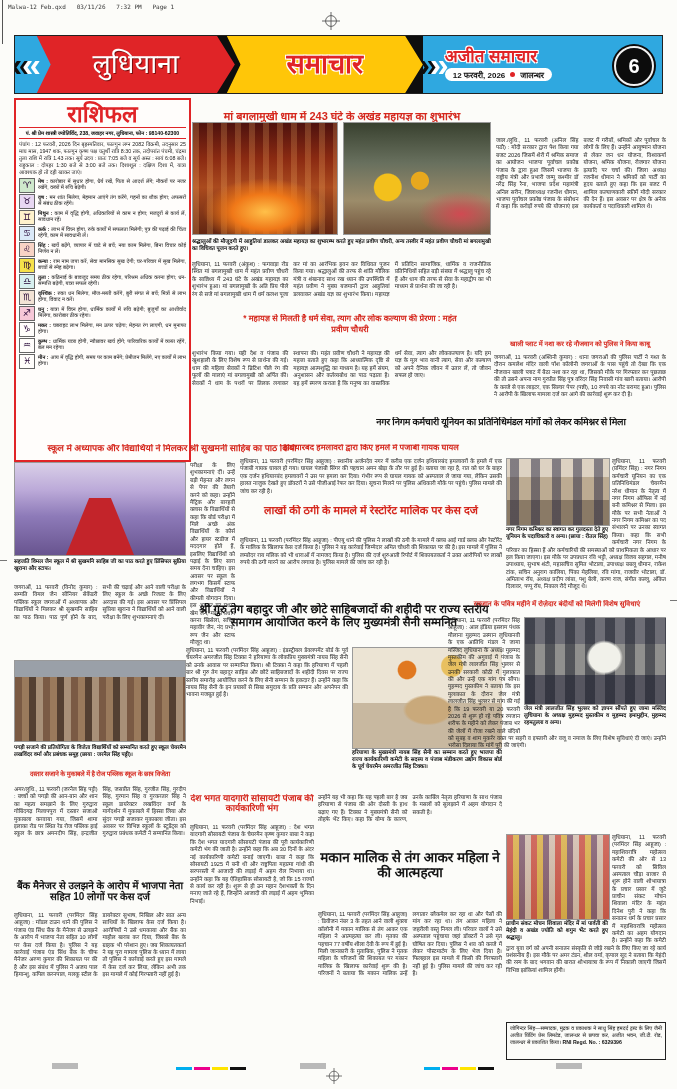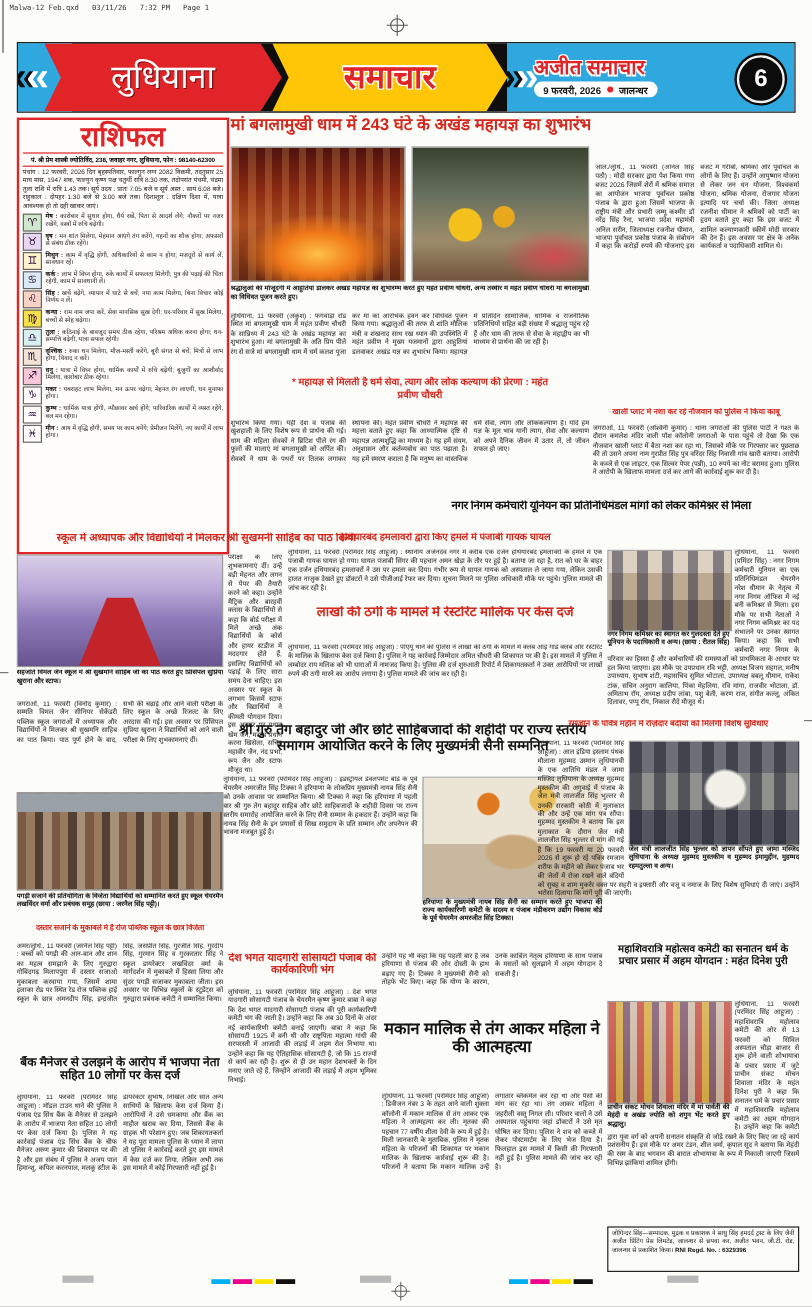--- a/index.html
+++ b/index.html
@@ -113,21 +113,21 @@
   <div class="abs masthead" style="left:14px;top:35px;width:649px;height:59px">
     <span class="chev c-black">«</span>
     <span class="chev c-white">«</span>
     <div class="mh-red">लुधियाना</div>
     <div class="mh-yellow">समाचार</div>
     <span class="chev c-black">»</span>
     <span class="chev c-white">»</span>
     <div class="mh-brand">
       <div class="brand-name">अजीत समाचार</div>
       <div class="date-pill">
-        <span>9 फरवरी, 2026</span>
+        <span>12 फरवरी, 2026</span>
         <span class="date-dot"></span>
         <span>जालन्धर</span>
       </div>
     </div>
     <div class="page-circle">
       <span>6</span>
     </div>
   </div>
 
   <div class="abs horo" style="left:14px;top:98px;width:177px;height:364px">
@@ -177,21 +177,21 @@
     <div class="z">
         <div class="z-icon">♒</div>
         <div class="z-text"><span class="z-name">कुम्भ :</span><span>धार्मिक यात्रा होगी, न्यौछावर खर्च होंगे; पारिवारिक कार्यों में व्यस्त रहेंगे, बल मन रहेगा।</span></div>
       </div>
     <div class="z">
         <div class="z-icon">♓</div>
         <div class="z-text"><span class="z-name">मीन :</span><span>आय में वृद्धि होगी, समय पर काम बनेंगे; प्रेमीजन मिलेंगे, नए कार्यों में लाभ होगा।</span></div>
       </div>
   </div>
 
-  <div class="abs h-red" style="left:192px;top:96px;width:300px;height:24px;font-size:14px;white-space:nowrap">मां बगलामुखी धाम में 243 घंटे के अखंड महायज्ञ का शुभारंभ</div>
+  <div class="abs h-red" style="left:192px;top:111px;width:300px;height:24px;font-size:11px;white-space:nowrap">मां बगलामुखी धाम में 243 घंटे के अखंड महायज्ञ का शुभारंभ</div>
   <div class="abs photo ph-havan" style="left:192px;top:122px;width:146px;height:113px"></div>
   <div class="abs photo ph-pooja" style="left:343px;top:122px;width:148px;height:113px"></div>
   <div class="abs caption" style="left:192px;top:238px;width:299px;height:22px">श्रद्धालुओं की मौजूदगी में आहुतियां डालकर अखंड महायज्ञ का शुभारम्भ करते हुए महंत प्रवीण चौधरी, अन्य तस्वीर में महंत प्रवीण चौधरी मां बगलामुखी का विधिवत पूजन करते हुए।</div>
   <div class="abs body-text cols-3" style="left:192px;top:261px;width:299px;height:52px">लुधियाना, 11 फरवरी (अंकुश) : फगवाड़ा रोड स्थित मां बगलामुखी धाम में महंत प्रवीण चौधरी के सान्निध्य में 243 घंटे के अखंड महायज्ञ का शुभारंभ हुआ। मां बगलामुखी के अति प्रिय पीले रंग से सजे मां बगलामुखी धाम में धर्म कलश पूजा कर मां का आरंभिक हवन कर विधिवत पूजन किया गया। श्रद्धालुओं की तरफ से शांति मौलिक मंत्री व शंखनाद साथ रख ध्यान की उपस्थिति में महंत प्रवीण ने मुख्य यजमानों द्वारा आहुतियां डलवाकर अखंड यज्ञ का शुभारंभ किया। महायज्ञ में प्रतिदिन सामाजिक, धार्मिक व राजनीतिक प्रतिनिधियों सहित बड़ी संख्या में श्रद्धालु पहुंच रहे हैं और धाम की तरफ से सेवा के महाद्वीप का भी माध्यम से प्रार्थना की जा रही है।</div>
   <div class="abs subhead-red" style="left:240px;top:314px;width:220px;height:34px">* महायज्ञ से मिलती है धर्म सेवा, त्याग और लोक कल्याण की प्रेरणा : महंत प्रवीण चौधरी</div>
   <div class="abs body-text cols-3" style="left:192px;top:350px;width:299px;height:76px">शुभारंभ किया गया। यही देश व पंजाब की खुशहाली के लिए विशेष रूप से प्रार्थना की गई। धाम की महिला सेवकों ने ब्रिटिश पीले रंग की फूलों की मालाएं मां बगलामुखी को अर्पित कीं। सेवकों ने धाम के पथरों पर तिलक लगाकर स्थापना की। महंत प्रवीण चौधरी ने महायज्ञ की महत्ता बताते हुए कहा कि आध्यात्मिक दृष्टि से महायज्ञ आत्मशुद्धि का माध्यम है। यह हमें संयम, अनुशासन और कर्तव्यबोध का पाठ पढ़ाता है। यह हमें स्मरण कराता है कि मनुष्य का वास्तविक धर्म सेवा, त्याग और लोककल्याण है। यदि हम यज्ञ के मूल भाव यानी त्याग, सेवा और कल्याण को अपने दैनिक जीवन में उतार लें, तो जीवन सफल हो जाए।</div>
 
   <div class="abs body-text cols-2" style="left:496px;top:137px;width:170px;height:200px">जाल./लुधि., 11 फरवरी (अनिल सिंह पठौ) : मोदी सरकार द्वारा पेश किया गया बजट 2026 जिसमें शेरों में श्रमिक समाज का आयोजन भाजपा पूर्वांचल प्रकोष्ठ पंजाब के द्वारा हुआ जिसमें भाजपा के राष्ट्रीय मंत्री और प्रभारी जम्मू कश्मीर डॉ नरेंद्र सिंह रैना, भाजपा प्रदेश महामंत्री अनिल सरीन, जिलाध्यक्ष रजनीश धीमान, भाजपा पूर्वांचल प्रकोष्ठ पंजाब के संबोधन में कहा कि करोड़ों रुपये की योजनाएं इस बजट में गरीबों, श्रमिकों और पूर्वांचल के लोगों के लिए हैं। उन्होंने आयुष्मान योजना से लेकर जन धन योजना, विश्वकर्मा योजना, श्रमिक योजना, रोजगार योजना इत्यादि पर चर्चा की। जिला अध्यक्ष रजनीश धीमान ने श्रमिकों को पार्टी का हृदय बताते हुए कहा कि इस बजट में शामिल कल्याणकारी स्कीमें मोदी सरकार की देन हैं। इस अवसर पर क्षेत्र के अनेक कार्यकर्ता व पदाधिकारी शामिल थे।</div>
 
   <div class="abs h-red" style="left:494px;top:340px;width:172px;height:13px;font-size:6.6px;white-space:nowrap">खाली प्लाट में नशा कर रहे नौजवान को पुलिस ने किया काबू</div>
@@ -246,21 +246,20 @@
 
   <div class="abs h-black" style="left:14px;top:880px;width:172px;height:30px;font-size:10px">बैंक मैनेजर से उलझने के आरोप में भाजपा नेता सहित 10 लोगों पर केस दर्ज</div>
   <div class="abs body-text cols-2" style="left:14px;top:912px;width:172px;height:146px">लुधियाना, 11 फरवरी (परमिंदर सिंह आहूजा) : मॉडल टाउन थाने की पुलिस ने पंजाब एंड सिंध बैंक के मैनेजर से उलझने के आरोप में भाजपा नेता सहित 10 लोगों पर केस दर्ज किया है। पुलिस ने यह कार्रवाई पंजाब एंड सिंध बैंक के चीफ मैनेजर अरुण कुमार की शिकायत पर की है और इस संबंध में पुलिस ने अजय पाल हिमान्शु, कपिल करनपाल, मलकू स्टील के डायरेक्टर सुभाष, निखिल और सात अन्य साथियों के खिलाफ केस दर्ज किया है। आरोपियों ने उसे धमकाया और बैंक का माहौल खराब कर दिया, जिससे बैंक के ग्राहक भी परेशान हुए। जब शिकायतकर्ता ने यह पूरा मामला पुलिस के ध्यान में लाया तो पुलिस ने कार्रवाई करते हुए इस मामले में केस दर्ज कर लिया, लेकिन अभी तक इस मामले में कोई गिरफ्तारी नहीं हुई है।</div>
 
   <div class="abs h-red" style="left:190px;top:794px;width:124px;height:28px;font-size:9px">देश भगत यादगारी सोसायटी पंजाब की कार्यकारिणी भंग</div>
   <div class="abs body-text" style="left:190px;top:824px;width:124px;height:234px">लुधियाना, 11 फरवरी (परमिंदर सिंह आहूजा) : देश भगत यादगारी सोसायटी पंजाब के चेयरमैन कृष्ण कुमार बाबा ने कहा कि देश भगत यादगारी सोसायटी पंजाब की पूरी कार्यकारिणी कमेटी भंग की जाती है। उन्होंने कहा कि अब 30 दिनों के अंदर नई कार्यकारिणी कमेटी बनाई जाएगी। बाबा ने कहा कि सोसायटी 1925 में बनी थी और राष्ट्रपिता महात्मा गांधी की सरपरस्ती में आजादी की लड़ाई में अहम रोल निभाया था। उन्होंने कहा कि यह ऐतिहासिक सोसायटी है, जो कि 15 राज्यों से कार्य कर रही है। शुरू से ही उन महान देशभक्तों के दिन मनाए जाते रहे हैं, जिन्होंने आजादी की लड़ाई में अहम भूमिका निभाई।</div>
 
   <div class="abs h-black" style="left:318px;top:850px;width:184px;height:58px;font-size:13.5px">मकान मालिक से तंग आकर महिला ने की आत्महत्या</div>
   <div class="abs body-text cols-2" style="left:318px;top:911px;width:184px;height:147px">लुधियाना, 11 फरवरी (परमिंदर सिंह आहूजा) : डिवीजन नंबर 3 के तहत आने वाली शुक्ला कॉलोनी में मकान मालिक से तंग आकर एक महिला ने आत्महत्या कर ली। मृतका की पहचान 77 वर्षीय शीला देवी के रूप में हुई है। मिली जानकारी के मुताबिक, पुलिस ने मृतक महिला के परिजनों की शिकायत पर मकान मालिक के खिलाफ कार्रवाई शुरू की है। परिजनों ने बताया कि मकान मालिक उन्हें लगातार ब्लैकमेल कर रहा था और पैसों की मांग कर रहा था। तंग आकर महिला ने जहरीली वस्तु निगल ली। परिवार वालों ने उसे अस्पताल पहुंचाया जहां डॉक्टरों ने उसे मृत घोषित कर दिया। पुलिस ने शव को कब्जे में लेकर पोस्टमार्टम के लिए भेज दिया है। फिलहाल इस मामले में किसी की गिरफ्तारी नहीं हुई है। पुलिस मामले की जांच कर रही है।</div>
 
-  <div class="abs h-black" style="left:506px;top:786px;width:160px;height:46px;font-size:8.5px">महाशिवरात्रि महोत्सव कमेटी का सनातन धर्म के प्रचार प्रसार में अहम योगदान : महंत दिनेश पुरी</div>
   <div class="abs" style="left:506px;top:834px;width:160px;height:184px">
     <div class="float-l" style="width:102px">
       <div class="photo ph-crowd" style="width:102px;height:84px"></div>
       <div class="caption">प्राचीन संकट मोचन शिवाला मंदिर में मां पार्वती की मेहंदी व अखंड ज्योति को शगुन भेंट करते हुए श्रद्धालु।</div>
     </div>
     <div class="body-text">लुधियाना, 11 फरवरी (परमिंदर सिंह आहूजा) : महाशिवरात्रि महोत्सव कमेटी की ओर से 13 फरवरी को सिविल अस्पताल चौड़ा बाजार से शुरू होने वाली शोभायात्रा के प्रचार प्रसार में जुटे प्राचीन संकट मोचन शिवाला मंदिर के महंत दिनेश पुरी ने कहा कि सनातन धर्म के प्रचार प्रसार में महाशिवरात्रि महोत्सव कमेटी का अहम योगदान है। उन्होंने कहा कि कमेटी द्वारा युवा वर्ग को अपनी सनातन संस्कृति से जोड़े रखने के लिए किए जा रहे कार्य प्रशंसनीय हैं। इस मौके पर अमर टंडन, शील वर्मा, कृपाल सूद ने बताया कि मेहंदी की रस्म के बाद भगवान की बारात शोभायात्रा के रूप में निकाली जाएगी जिसमें विभिन्न झांकियां शामिल होंगी।</div>
   </div>
 
   <div class="abs imprint" style="left:506px;top:1022px;width:160px;height:38px">
     <span>जोगिन्दर सिंह—सम्पादक, मुद्रक व प्रकाशक ने साधु सिंह हमदर्द ट्रस्ट के लिए जैनी अजीत प्रिंटिंग प्रेस लिमटेड, जालन्धर से छपवा कर, अजीत भवन, जी.टी. रोड, जालन्धर से प्रकाशित किया।</span>

